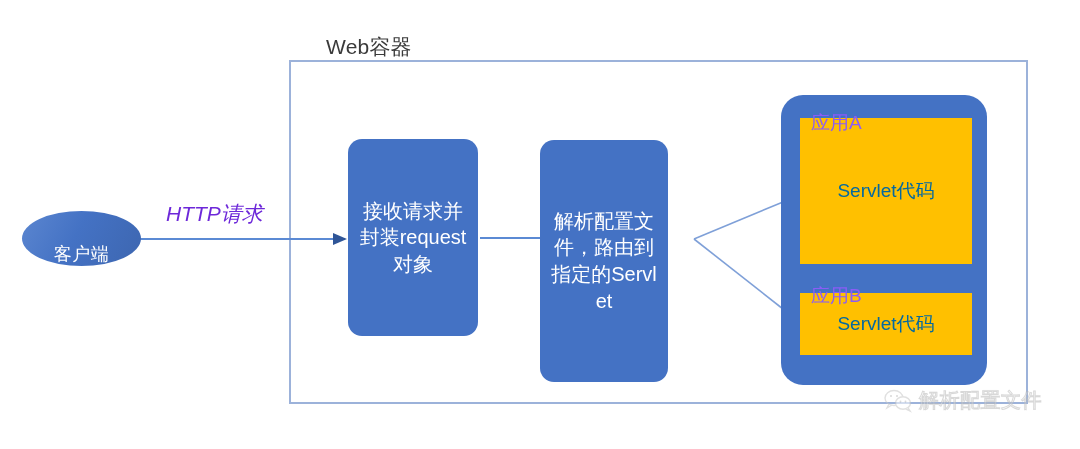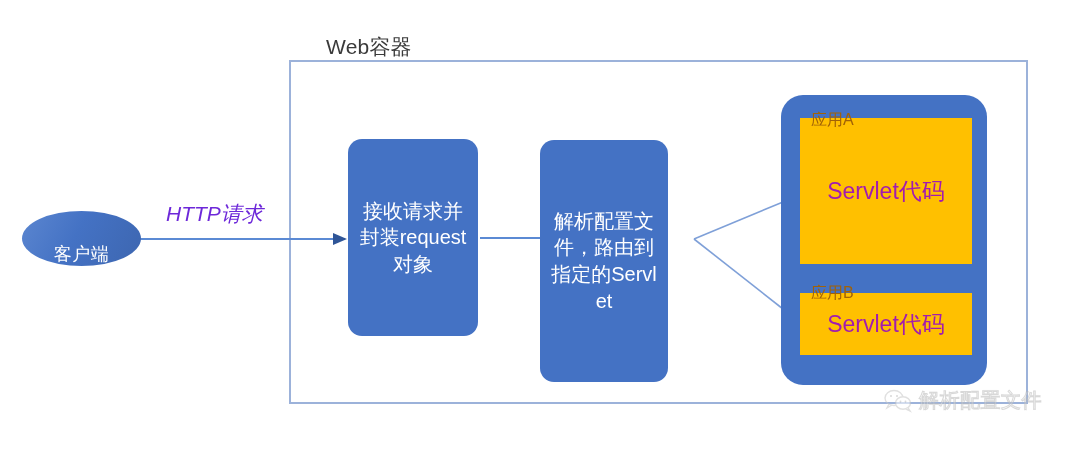--- a/index.html
+++ b/index.html
@@ -102,40 +102,40 @@
     border-radius: 22px;
   }
   .app-box {
     position: absolute;
     background: #FFC000;
     display: flex;
     align-items: center;
     justify-content: center;
   }
   .app-box .code-lbl {
-    color: #a21caf;
-    font-size: 23px;
+    color: #0369a1;
+    font-size: 19px;
     white-space: nowrap;
   }
   #app-a-box {
     left: 800px;
     top: 118px;
     width: 172px;
     height: 146px;
   }
   #app-b-box {
     left: 800px;
     top: 293px;
     width: 172px;
     height: 62px;
   }
   .app-title {
     position: absolute;
-    font-size: 16px;
-    color: #a16207;
+    font-size: 19px;
+    color: #8b5cf6;
     white-space: nowrap;
   }
   #app-a-title { left: 811px; top: 110px; }
   #app-b-title { left: 811px; top: 283px; }
 
   
   #connector-layer {
     position: absolute;
     left: 0;
     top: 0;

